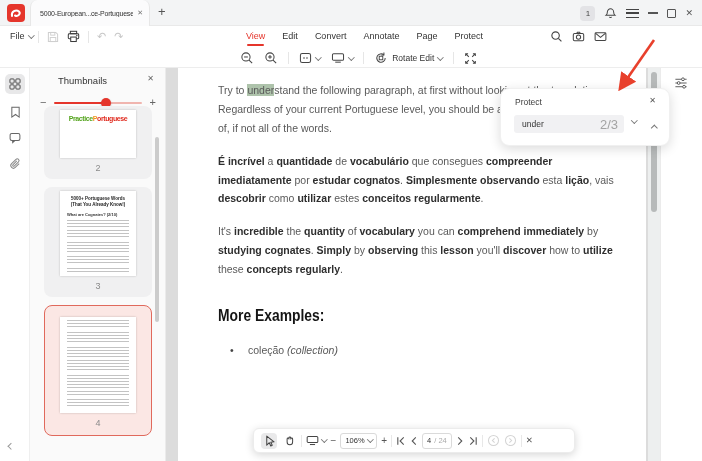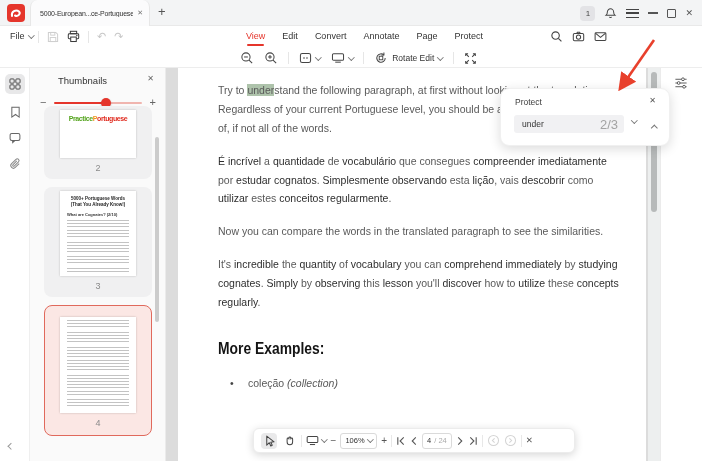--- a/index.html
+++ b/index.html
@@ -71,21 +71,21 @@
   .mini-title{font-size:4.5px;font-weight:bold;color:#222;text-align:center;line-height:1.35;}
   .thumb-page .pad{padding-top:5px;}
   .mini-heading{font-size:4px;font-weight:bold;color:#333;margin:4px 7px 0;}
   .mini-block{margin:3px 7px 0;background:repeating-linear-gradient(to bottom,#c3c3c3 0,#c3c3c3 1px,transparent 1px,transparent 3px);}
   .panel-scroll{position:absolute;left:125px;top:69px;width:3.5px;height:185px;border-radius:2px;background:#cccccc;}
 
   
   .content{position:absolute;left:166px;top:68px;width:494px;height:393px;background:#dcdcdc;}
   .doc{position:absolute;left:12px;top:0;width:468px;height:100%;background:#fff;padding:13px 24px 0 40px;font-size:10.5px;line-height:1.8;color:#595959;}
   .par{margin:0 0 14px;}
-  .par .b{font-weight:normal;color:#2e2e2e;}
+  .par .b{font-weight:bold;color:#2e2e2e;}
   .par .i{font-style:italic;}
   .hl-green{background:var(--hl-green);}
   .hl-orange{background:var(--hl-orange);}
   h2.par{font-size:16.5px;color:#141414;font-weight:bold;margin:22px 0 10px;transform:scaleX(.84);transform-origin:left;white-space:nowrap;}
   .par.bullet{padding-left:30px;position:relative;margin-bottom:6px;}
   .blt{position:absolute;left:12px;color:#444;}
   .doc-scroll-track{position:absolute;right:0;top:0;width:12px;height:100%;background:#edefef;}
   .doc-scroll-thumb{position:absolute;right:3px;top:4px;width:6px;height:140px;border-radius:3px;background:#b7baba;}
   .rightstrip{position:absolute;left:660px;top:68px;width:42px;height:393px;background:#fff;border-left:1px solid #ebebeb;}
 
@@ -324,21 +324,20 @@
         </div>
       </div>
     <div class="panel-scroll"></div>
   </div>
 
   <div class="content">
     <div class="doc">
       <div id="doc-paragraphs">
           <div class="par"><span>Try to </span><span class="hl-green">under</span><span>stand the following paragraph, at first without looking at the translation. Regardless of your current Portuguese level, you should be able to </span><span class="hl-orange">under</span><span>stand most of, if not all of the words.</span></div>
           <div class="par"><span class="b">É incrível</span><span> a </span><span class="b">quantidade</span><span> de </span><span class="b">vocabulário</span><span> que consegues </span><span class="b">compreender imediatamente</span><span> por </span><span class="b">estudar cognatos</span><span>. </span><span class="b">Simplesmente observando</span><span> esta </span><span class="b">lição</span><span>, vais </span><span class="b">descobrir</span><span> como </span><span class="b">utilizar</span><span> estes </span><span class="b">conceitos regularmente</span><span>.</span></div>
-          <div class="par"><span>Now you can compare the words in the translated paragraph to see the similarities.</span></div>
           <div class="par"><span>It's </span><span class="b">incredible</span><span> the </span><span class="b">quantity</span><span> of </span><span class="b">vocabulary</span><span> you can </span><span class="b">comprehend immediately</span><span> by </span><span class="b">studying cognates</span><span>. </span><span class="b">Simply</span><span> by </span><span class="b">observing</span><span> this </span><span class="b">lesson</span><span> you'll </span><span class="b">discover</span><span> how to </span><span class="b">utilize</span><span> these </span><span class="b">concepts regularly</span><span>.</span></div>
           <h2 class="par"><span>More Examples:</span></h2>
           <div class="par bullet"><span class="blt">•</span><span>coleção </span><span class="i">(collection)</span></div>
         </div>
     </div>
     <div class="doc-scroll-track">
       <div class="doc-scroll-thumb"></div>
     </div>
   </div>
 

